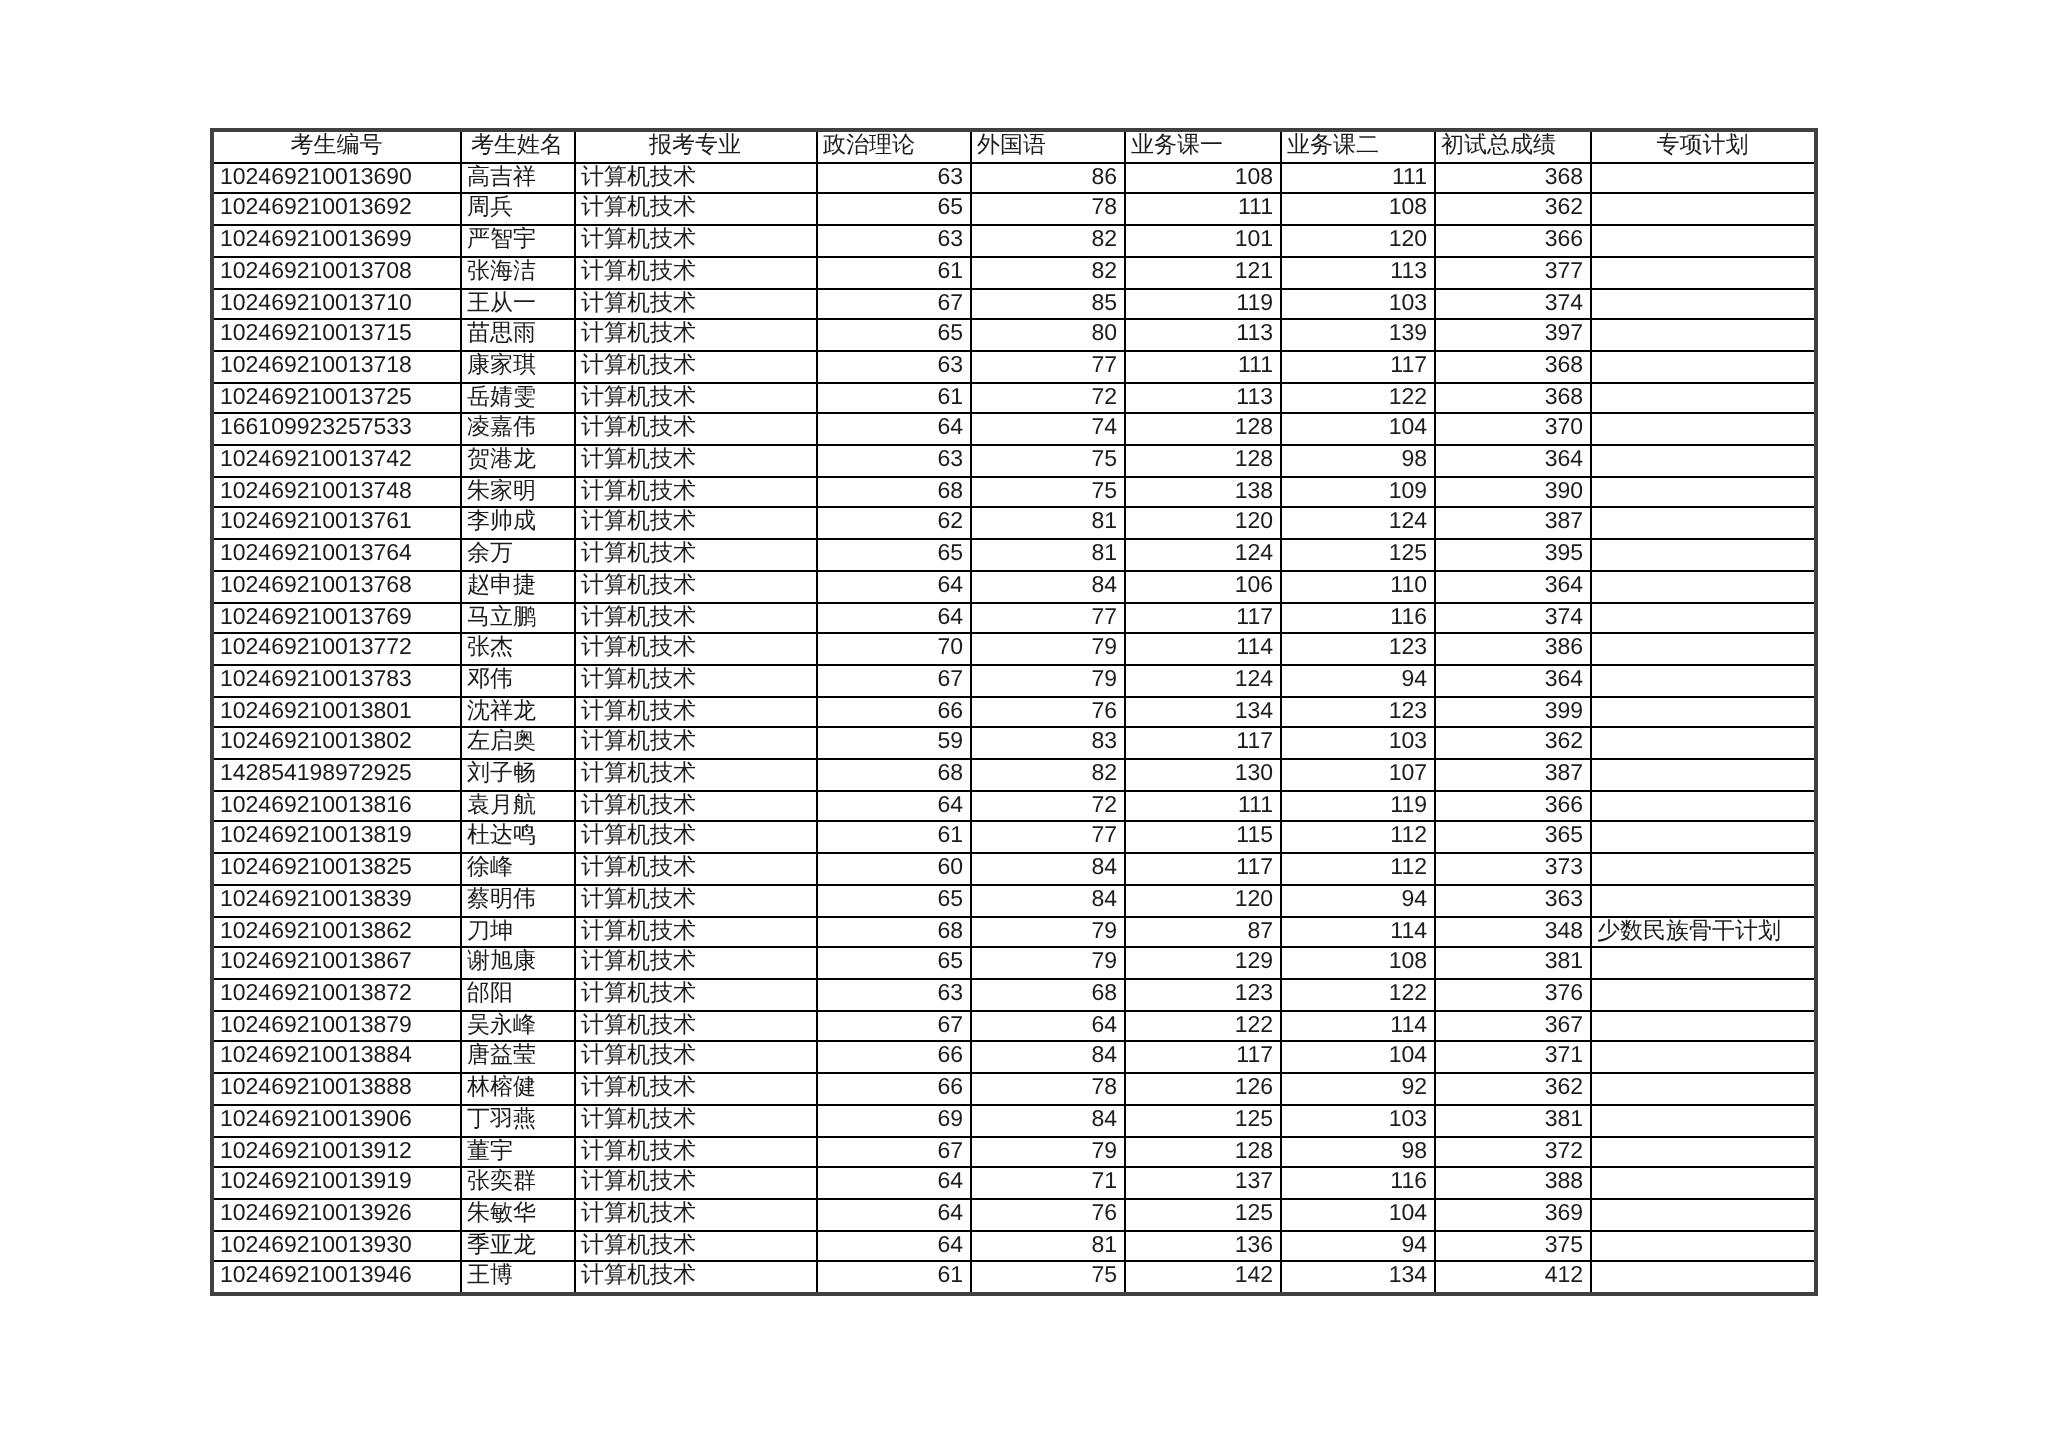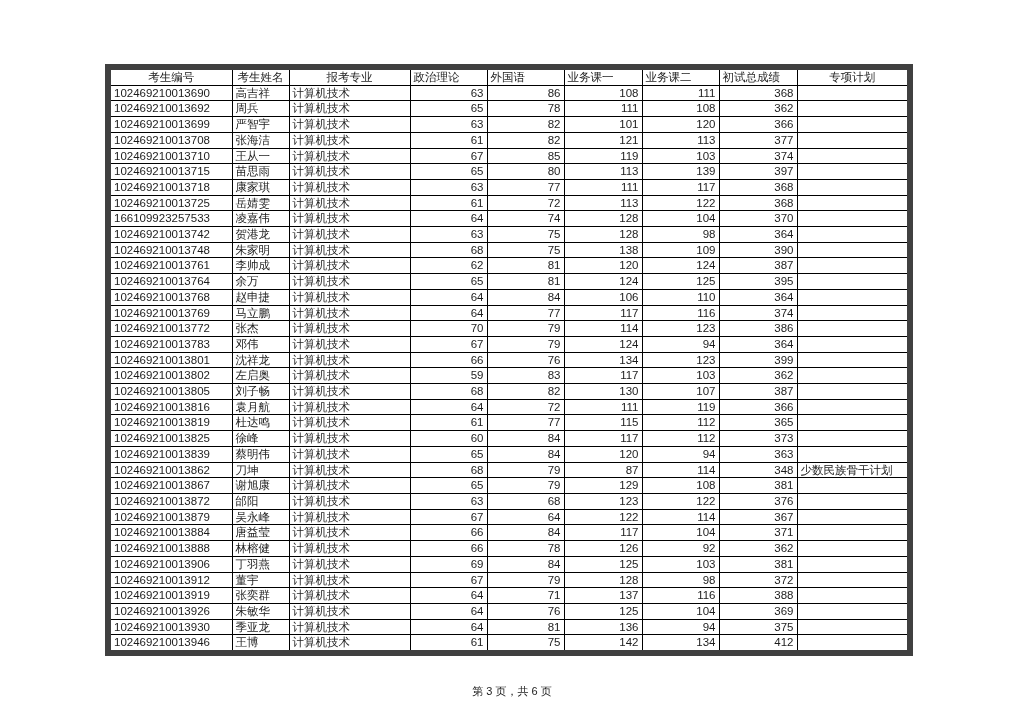--- a/index.html
+++ b/index.html
@@ -20,21 +20,21 @@
   }
   .table-wrap {
     position: absolute;
     left: 105px;
     top: 64px;
   }
   table.score-table {
     border-collapse: collapse;
     table-layout: fixed;
     width: 802px;
-    border: 6px solid #404040;
+    border: 2px solid #404040;
   }
   table.score-table th,
   table.score-table td {
     border: 1px solid #000000;
     font-size: 11.5px;
     font-weight: normal;
     height: 14.7px;
     line-height: 14.7px;
     padding: 0 3px;
     overflow: hidden;
@@ -289,21 +289,21 @@
             <td class="al">左启奥</td>
             <td class="al">计算机技术</td>
             <td class="ar">59</td>
             <td class="ar">83</td>
             <td class="ar">117</td>
             <td class="ar">103</td>
             <td class="ar">362</td>
             <td class="al"></td>
           </tr>
           <tr>
-            <td class="al">102469210013805</td>
+            <td class="al">142854198972925</td>
             <td class="al">刘子畅</td>
             <td class="al">计算机技术</td>
             <td class="ar">68</td>
             <td class="ar">82</td>
             <td class="ar">130</td>
             <td class="ar">107</td>
             <td class="ar">387</td>
             <td class="al"></td>
           </tr>
           <tr>
@@ -478,14 +478,13 @@
             <td class="ar">61</td>
             <td class="ar">75</td>
             <td class="ar">142</td>
             <td class="ar">134</td>
             <td class="ar">412</td>
             <td class="al"></td>
           </tr>
         </tbody>
     </table>
   </div>
-  <div class="footer">第 3 页，共 6 页</div>
 </div>
 
 </body></html>

